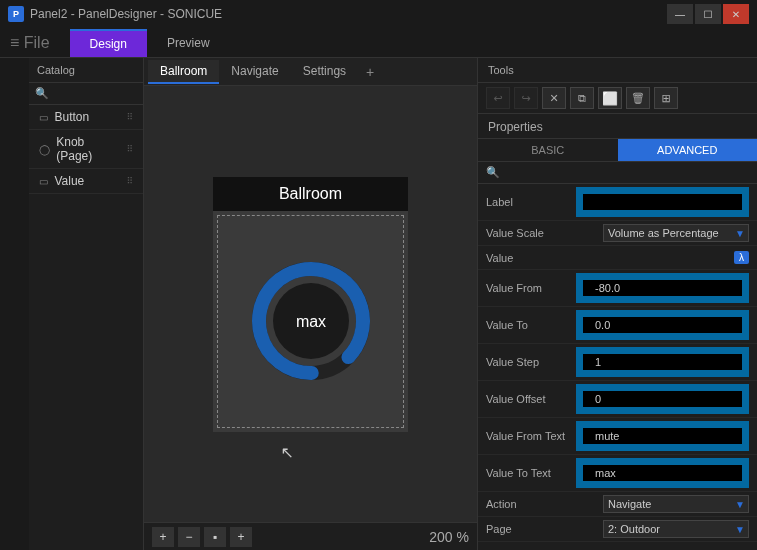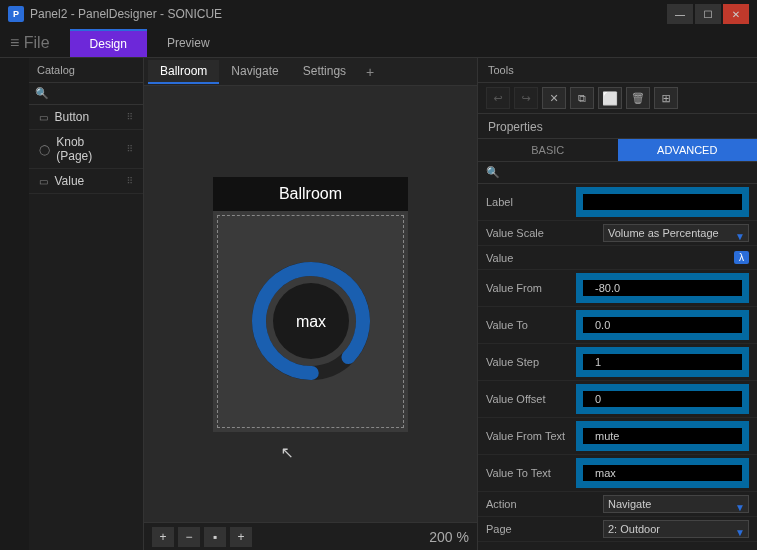--- a/index.html
+++ b/index.html
@@ -343,21 +343,21 @@
       color: #ccc;
       font-size: 11px;
       padding: 2px 12px;
       width: 100%;
       outline: none;
     }
     .prop-select-wrapper {
       position: relative;
       flex: 1;
       display: flex;
-      align-items: flex-end;
+      align-items: center;
       padding-left: 27px;
     }
     .prop-select {
       background: #2a2a2a;
       border: 1px solid #444;
       color: #ccc;
       font-size: 11px;
       padding: 2px 20px 2px 4px;
       width: 100%;
       outline: none;

